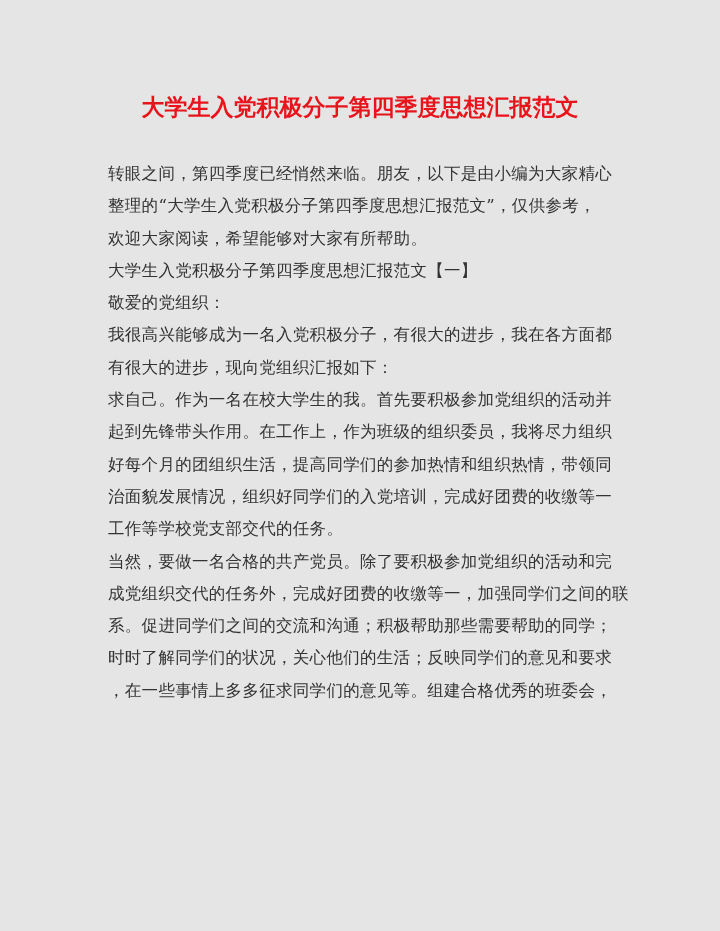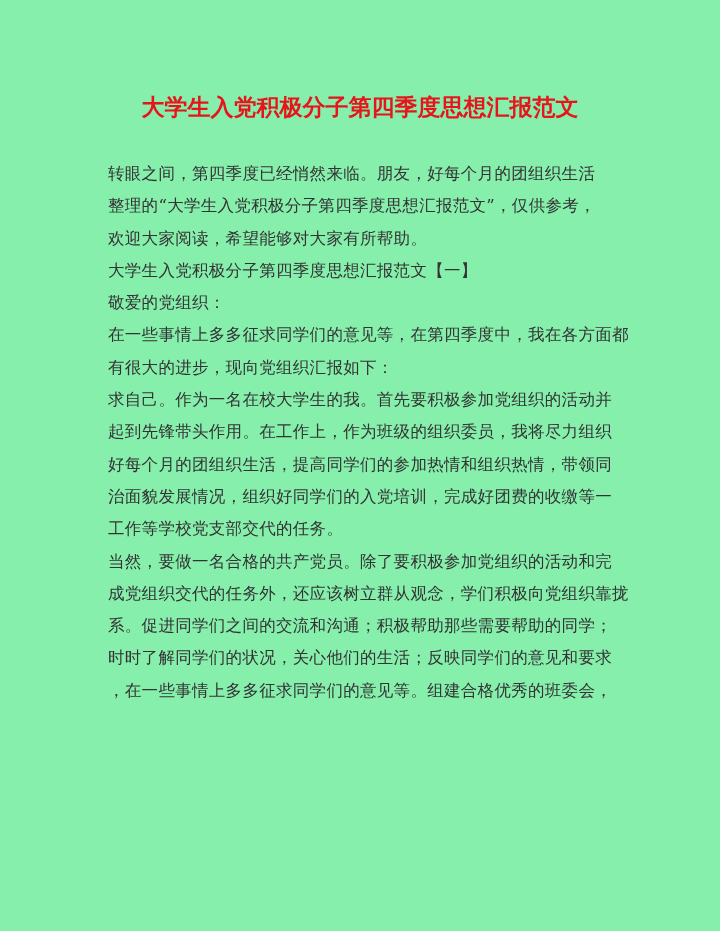--- a/index.html
+++ b/index.html
@@ -1,47 +1,47 @@
 <!DOCTYPE html>
 <html><head>
 <meta charset="utf-8">
 <style>
   html, body { margin: 0; padding: 0; background: #ffffff; }
   body { width: 720px; height: 931px; position: relative; overflow: hidden; }
-  .page { position: absolute; left: 0; top: 0; width: 720px; height: 931px; background: #86efac; }
+  .page { position: absolute; left: 0; top: 0; width: 720px; height: 931px; background: #e5e5e5; }
   .title {
     position: absolute; left: 0; top: 92px; width: 720px; text-align: center;
     font-family: "DejaVu Serif", "Liberation Serif", serif;
     font-size: 23px; font-weight: bold; color: #e8141b; letter-spacing: 0px;
     line-height: 30px;
   }
   .body {
     position: absolute; left: 108px; top: 158px; width: 510px;
     font-family: "DejaVu Serif", "Liberation Serif", serif;
     font-size: 16.5px; color: #333333;
   }
   .line { height: 32.3px; line-height: 32.3px; white-space: nowrap; letter-spacing: 0.3px; }
 </style>
 </head>
 <body>
 
 <div class="page">
   <div class="title">大学生入党积极分子第四季度思想汇报范文</div>
   <div class="body">
-    <div class="line">转眼之间，第四季度已经悄然来临。朋友，好每个月的团组织生活</div>
+    <div class="line">转眼之间，第四季度已经悄然来临。朋友，以下是由小编为大家精心</div>
     <div class="line">整理的“大学生入党积极分子第四季度思想汇报范文”，仅供参考，</div>
     <div class="line">欢迎大家阅读，希望能够对大家有所帮助。</div>
     <div class="line">大学生入党积极分子第四季度思想汇报范文【一】</div>
     <div class="line">敬爱的党组织：</div>
-    <div class="line">在一些事情上多多征求同学们的意见等，在第四季度中，我在各方面都</div>
+    <div class="line">我很高兴能够成为一名入党积极分子，有很大的进步，我在各方面都</div>
     <div class="line">有很大的进步，现向党组织汇报如下：</div>
     <div class="line">求自己。作为一名在校大学生的我。首先要积极参加党组织的活动并</div>
     <div class="line">起到先锋带头作用。在工作上，作为班级的组织委员，我将尽力组织</div>
     <div class="line">好每个月的团组织生活，提高同学们的参加热情和组织热情，带领同</div>
     <div class="line">治面貌发展情况，组织好同学们的入党培训，完成好团费的收缴等一</div>
     <div class="line">工作等学校党支部交代的任务。</div>
     <div class="line">当然，要做一名合格的共产党员。除了要积极参加党组织的活动和完</div>
-    <div class="line">成党组织交代的任务外，还应该树立群从观念，学们积极向党组织靠拢</div>
+    <div class="line">成党组织交代的任务外，完成好团费的收缴等一，加强同学们之间的联</div>
     <div class="line">系。促进同学们之间的交流和沟通；积极帮助那些需要帮助的同学；</div>
     <div class="line">时时了解同学们的状况，关心他们的生活；反映同学们的意见和要求</div>
     <div class="line">，在一些事情上多多征求同学们的意见等。组建合格优秀的班委会，</div>
   </div>
 </div>
 
 </body></html>

